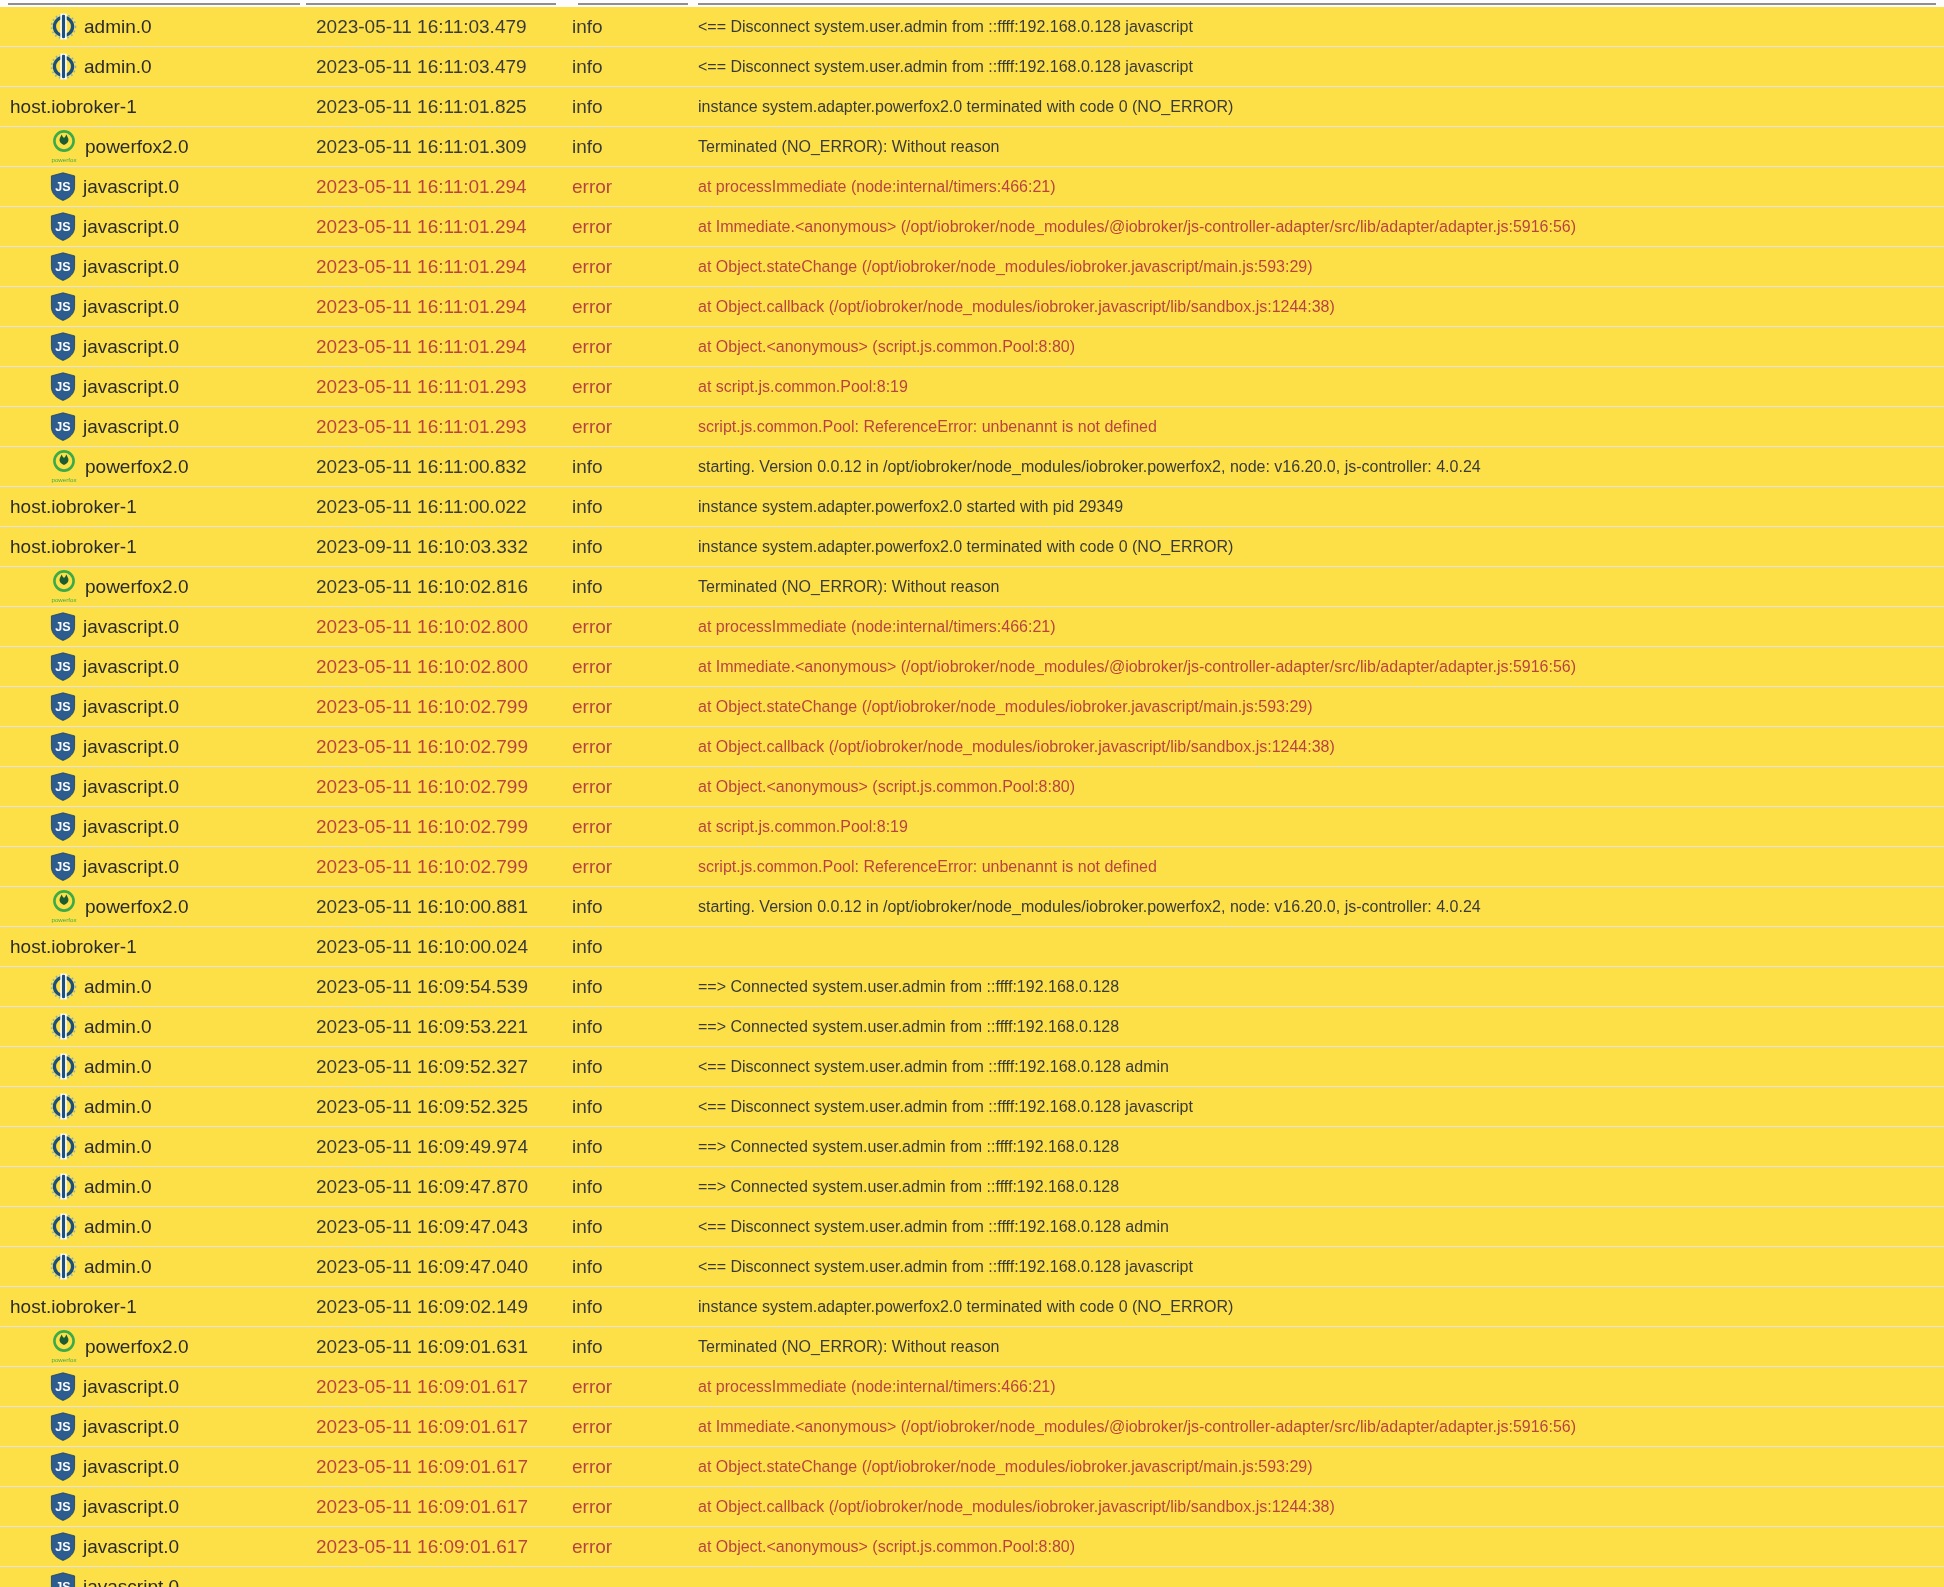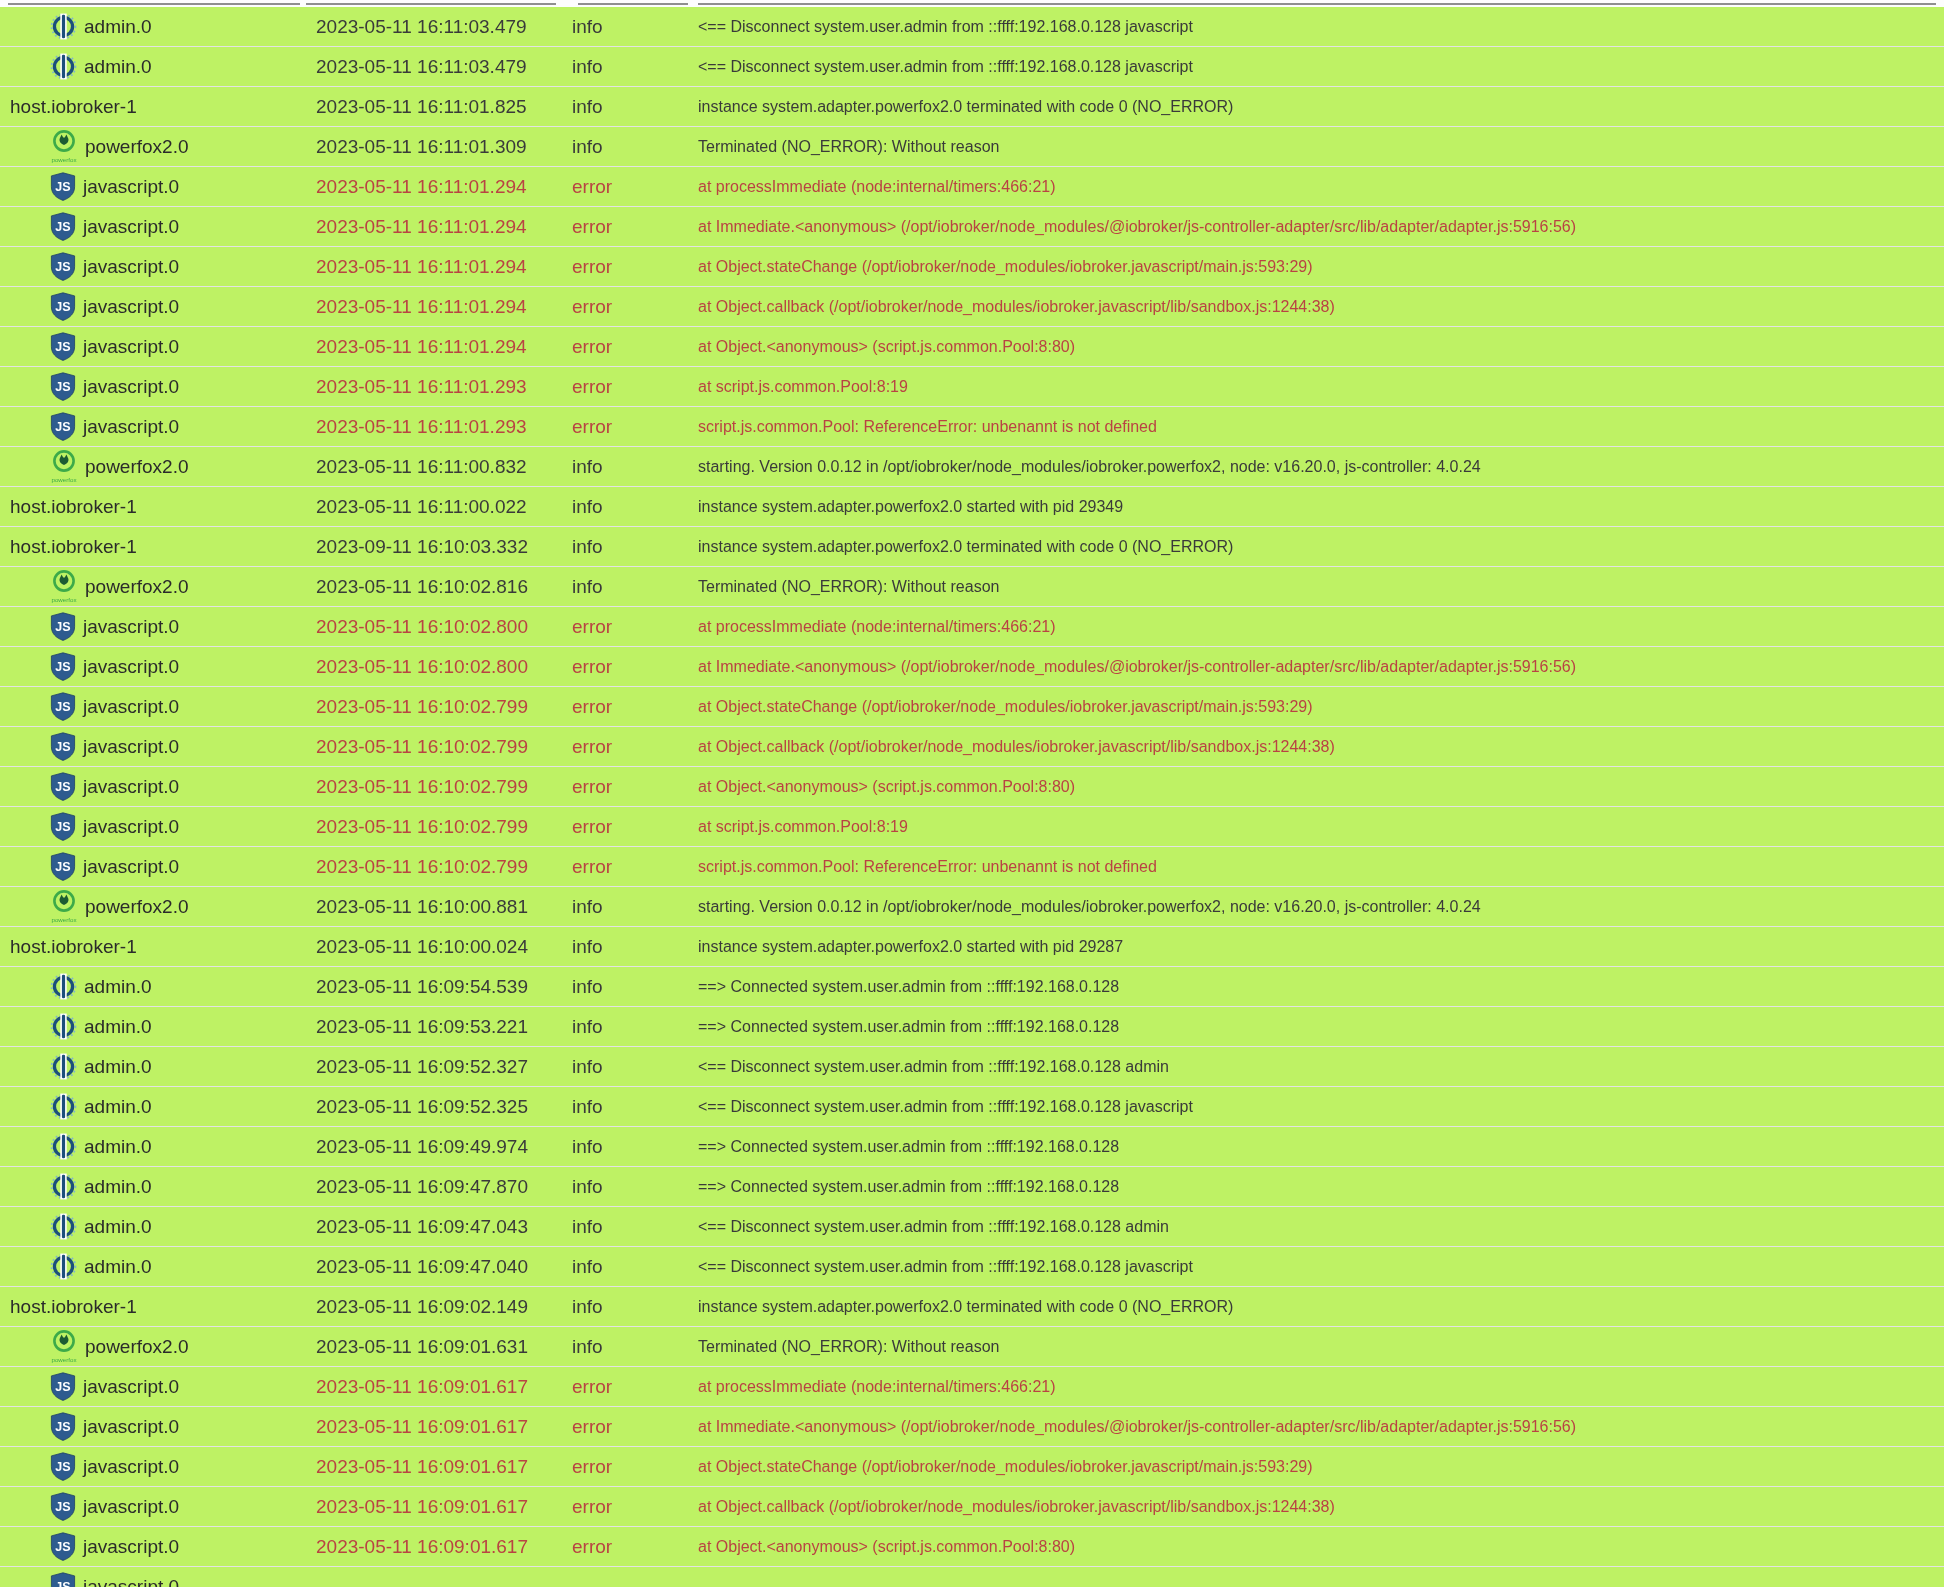--- a/index.html
+++ b/index.html
@@ -10,21 +10,21 @@
   body{font-family:"Liberation Sans","DejaVu Sans",sans-serif;background:#fff;}
   .screen{width:1944px;height:1587px;overflow:hidden;background:#fff;position:relative;}
   .header-strip{position:relative;height:7px;background:#fdfdfd;}
   .seg{position:absolute;top:3px;height:2px;background:var(--header-line);}
   .seg-source{left:8px;width:292px;}
   .seg-time{left:306px;width:250px;}
   .seg-severity{left:578px;width:110px;}
   .seg-message{left:698px;width:1238px;}
   .log-table{width:100%;}
   .log-row{display:flex;align-items:center;height:39px;border-bottom:1px solid var(--row-border);
-           font-size:19px;color:var(--info-text);background:#bef264;}
+           font-size:19px;color:var(--info-text);background:#fde047;}
   .col-source{flex:0 0 306px;box-sizing:border-box;padding-left:10px;display:flex;align-items:center;
               gap:7px;overflow:hidden;color:var(--source-text);}
   .col-time{flex:0 0 254px;box-sizing:border-box;padding-left:10px;white-space:nowrap;}
   .col-sev{flex:0 0 138px;box-sizing:border-box;padding-left:12px;white-space:nowrap;}
   .col-msg{flex:1;font-size:16px;white-space:nowrap;overflow:hidden;}
   .sev-error .col-time,.sev-error .col-sev,.sev-error .col-msg{color:var(--error-text);}
   .sev-info .col-time,.sev-info .col-sev,.sev-info .col-msg{color:var(--info-text);}
   .icon{display:inline-flex;flex:0 0 auto;align-items:center;justify-content:center;margin-left:40px;}
   .icon svg{display:block;}
   .row-partial{border-bottom:none;}
@@ -355,21 +355,20 @@
     <div class="col-sev">info</div>
     <div class="col-msg">starting. Version 0.0.12 in /opt/iobroker/node_modules/iobroker.powerfox2, node: v16.20.0, js-controller: 4.0.24</div>
   </div>
       <div class="log-row sev-info">
     <div class="col-source">
 
       <span>host.iobroker-1</span>
     </div>
     <div class="col-time">2023-05-11 16:10:00.024</div>
     <div class="col-sev">info</div>
-    <div class="col-msg">instance system.adapter.powerfox2.0 started with pid 29287</div>
   </div>
       <div class="log-row sev-info">
     <div class="col-source">
       <span class="icon">
             <svg width="27" height="27" viewBox="0 0 28 28" aria-hidden="true">
     <circle cx="14" cy="14" r="12.4" fill="none" stroke="#7fb3d2" stroke-width="1.7" stroke-dasharray="1.8 2.7"></circle>
     <circle cx="14" cy="14" r="9.4" fill="none" stroke="#1c4f7c" stroke-width="3.4"></circle>
     <rect x="10.7" y="0.6" width="6.6" height="26.8" fill="#ffffff"></rect>
     <rect x="12.35" y="1.8" width="3.3" height="24.4" rx="1.4" fill="#1c4f7c"></rect>
   </svg>

